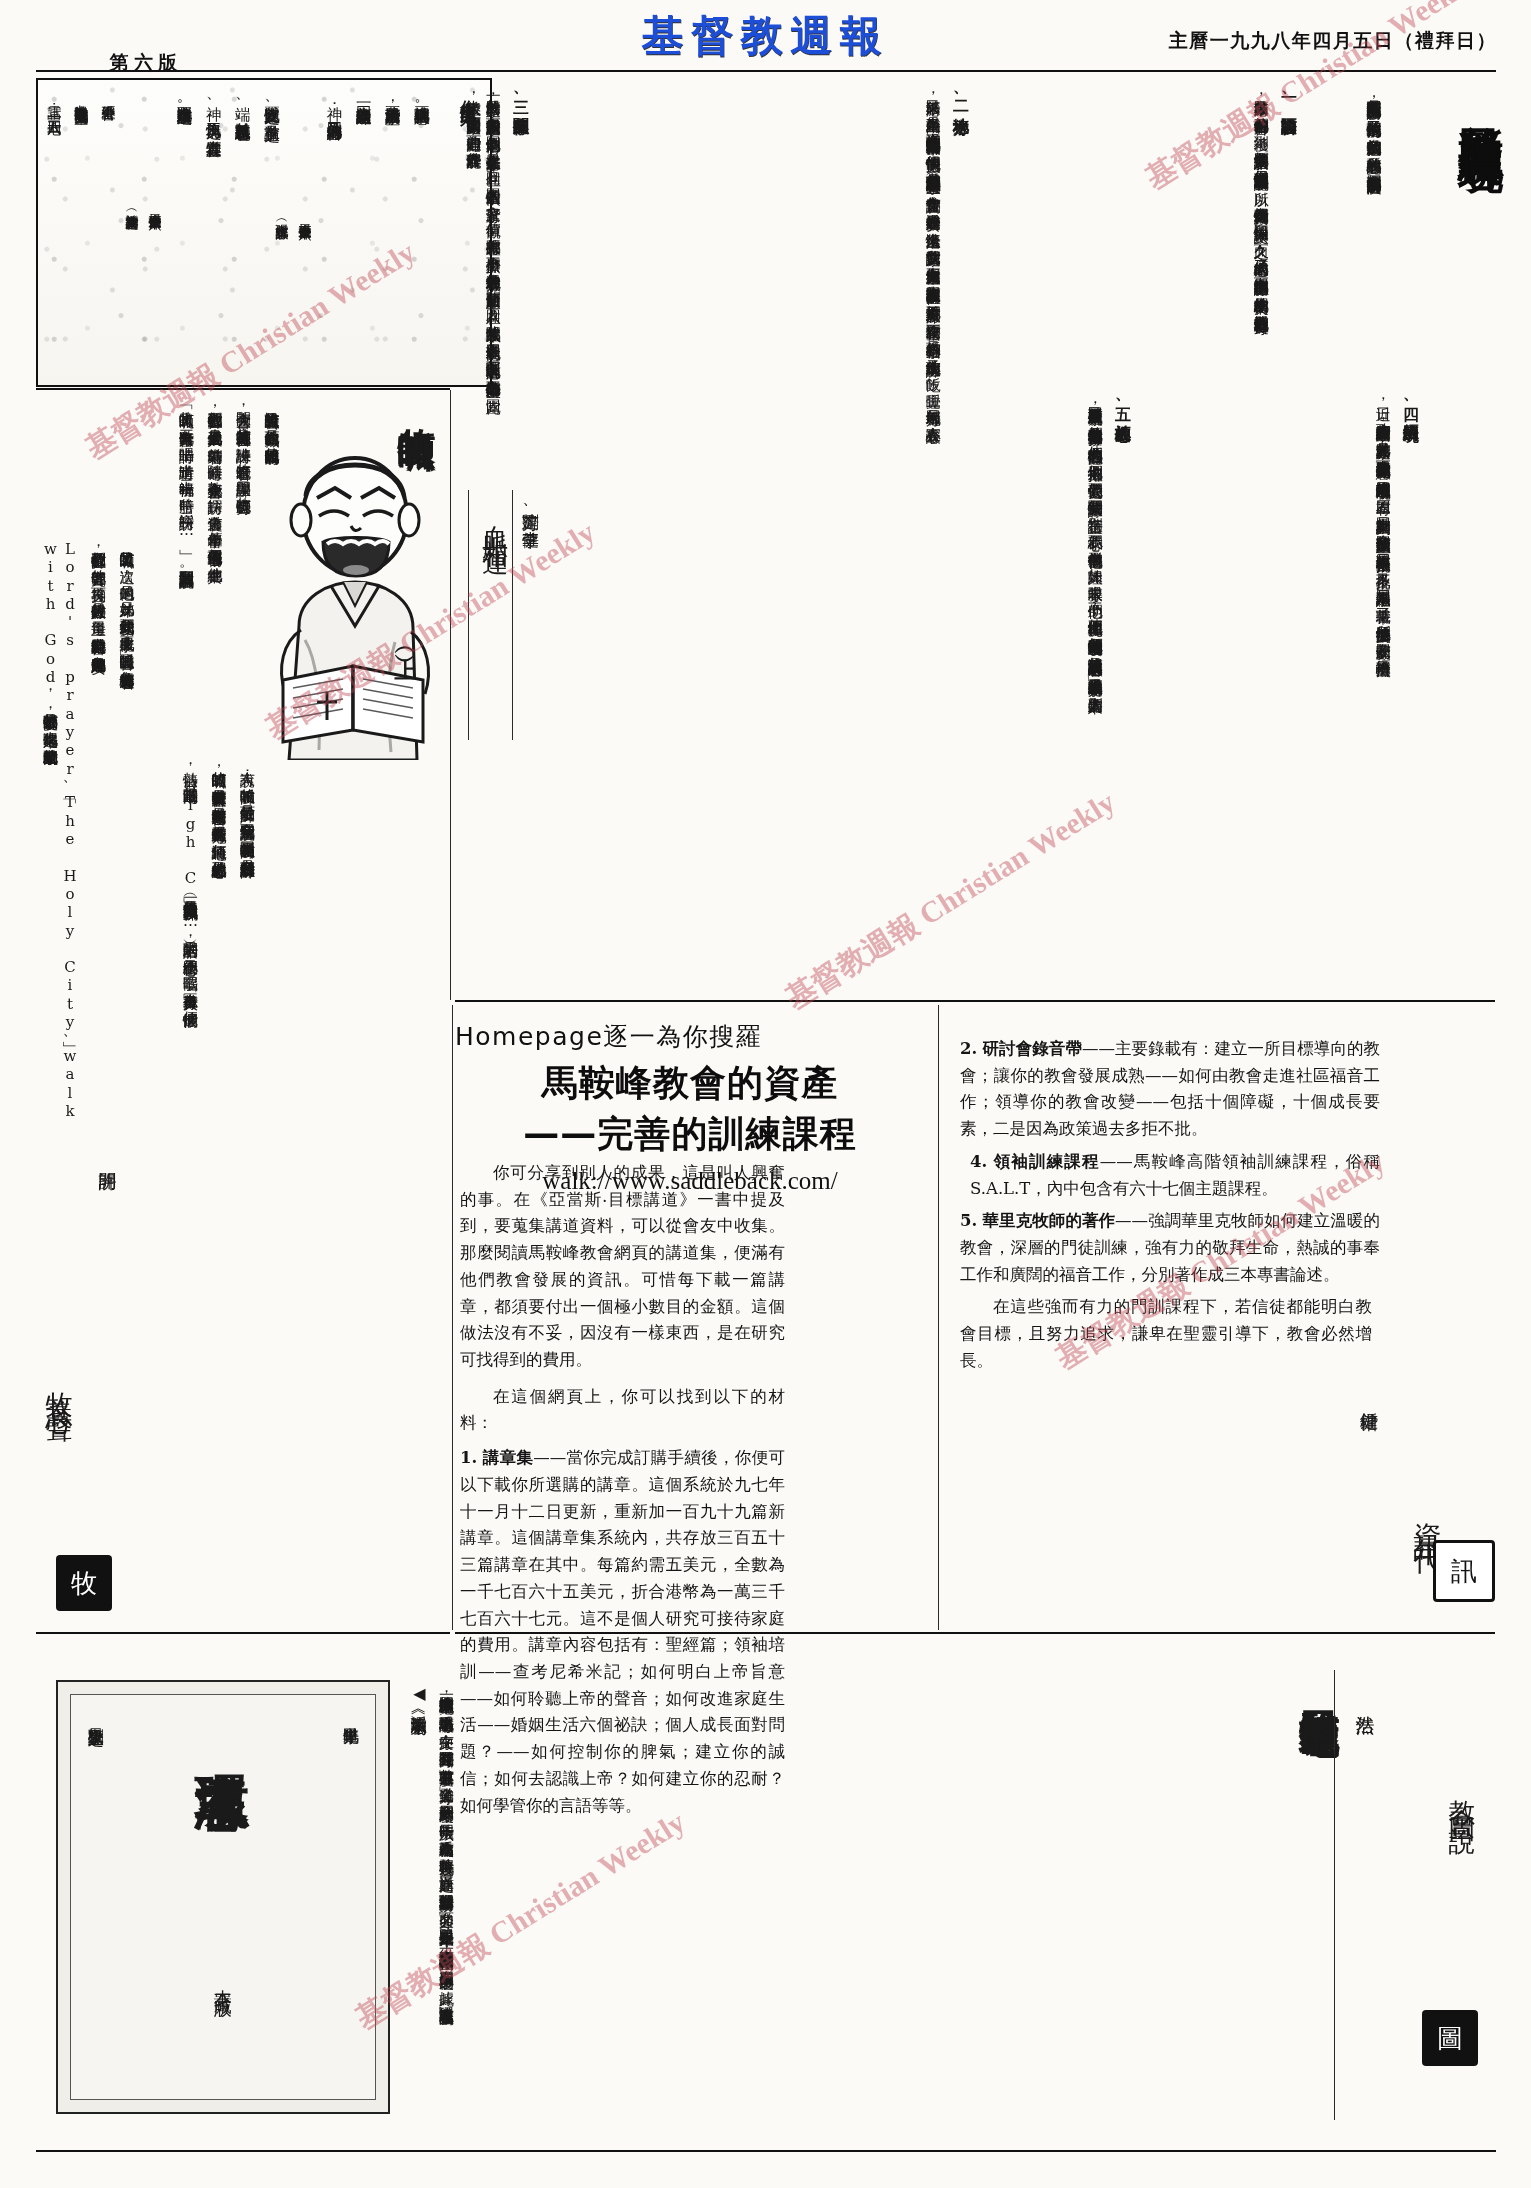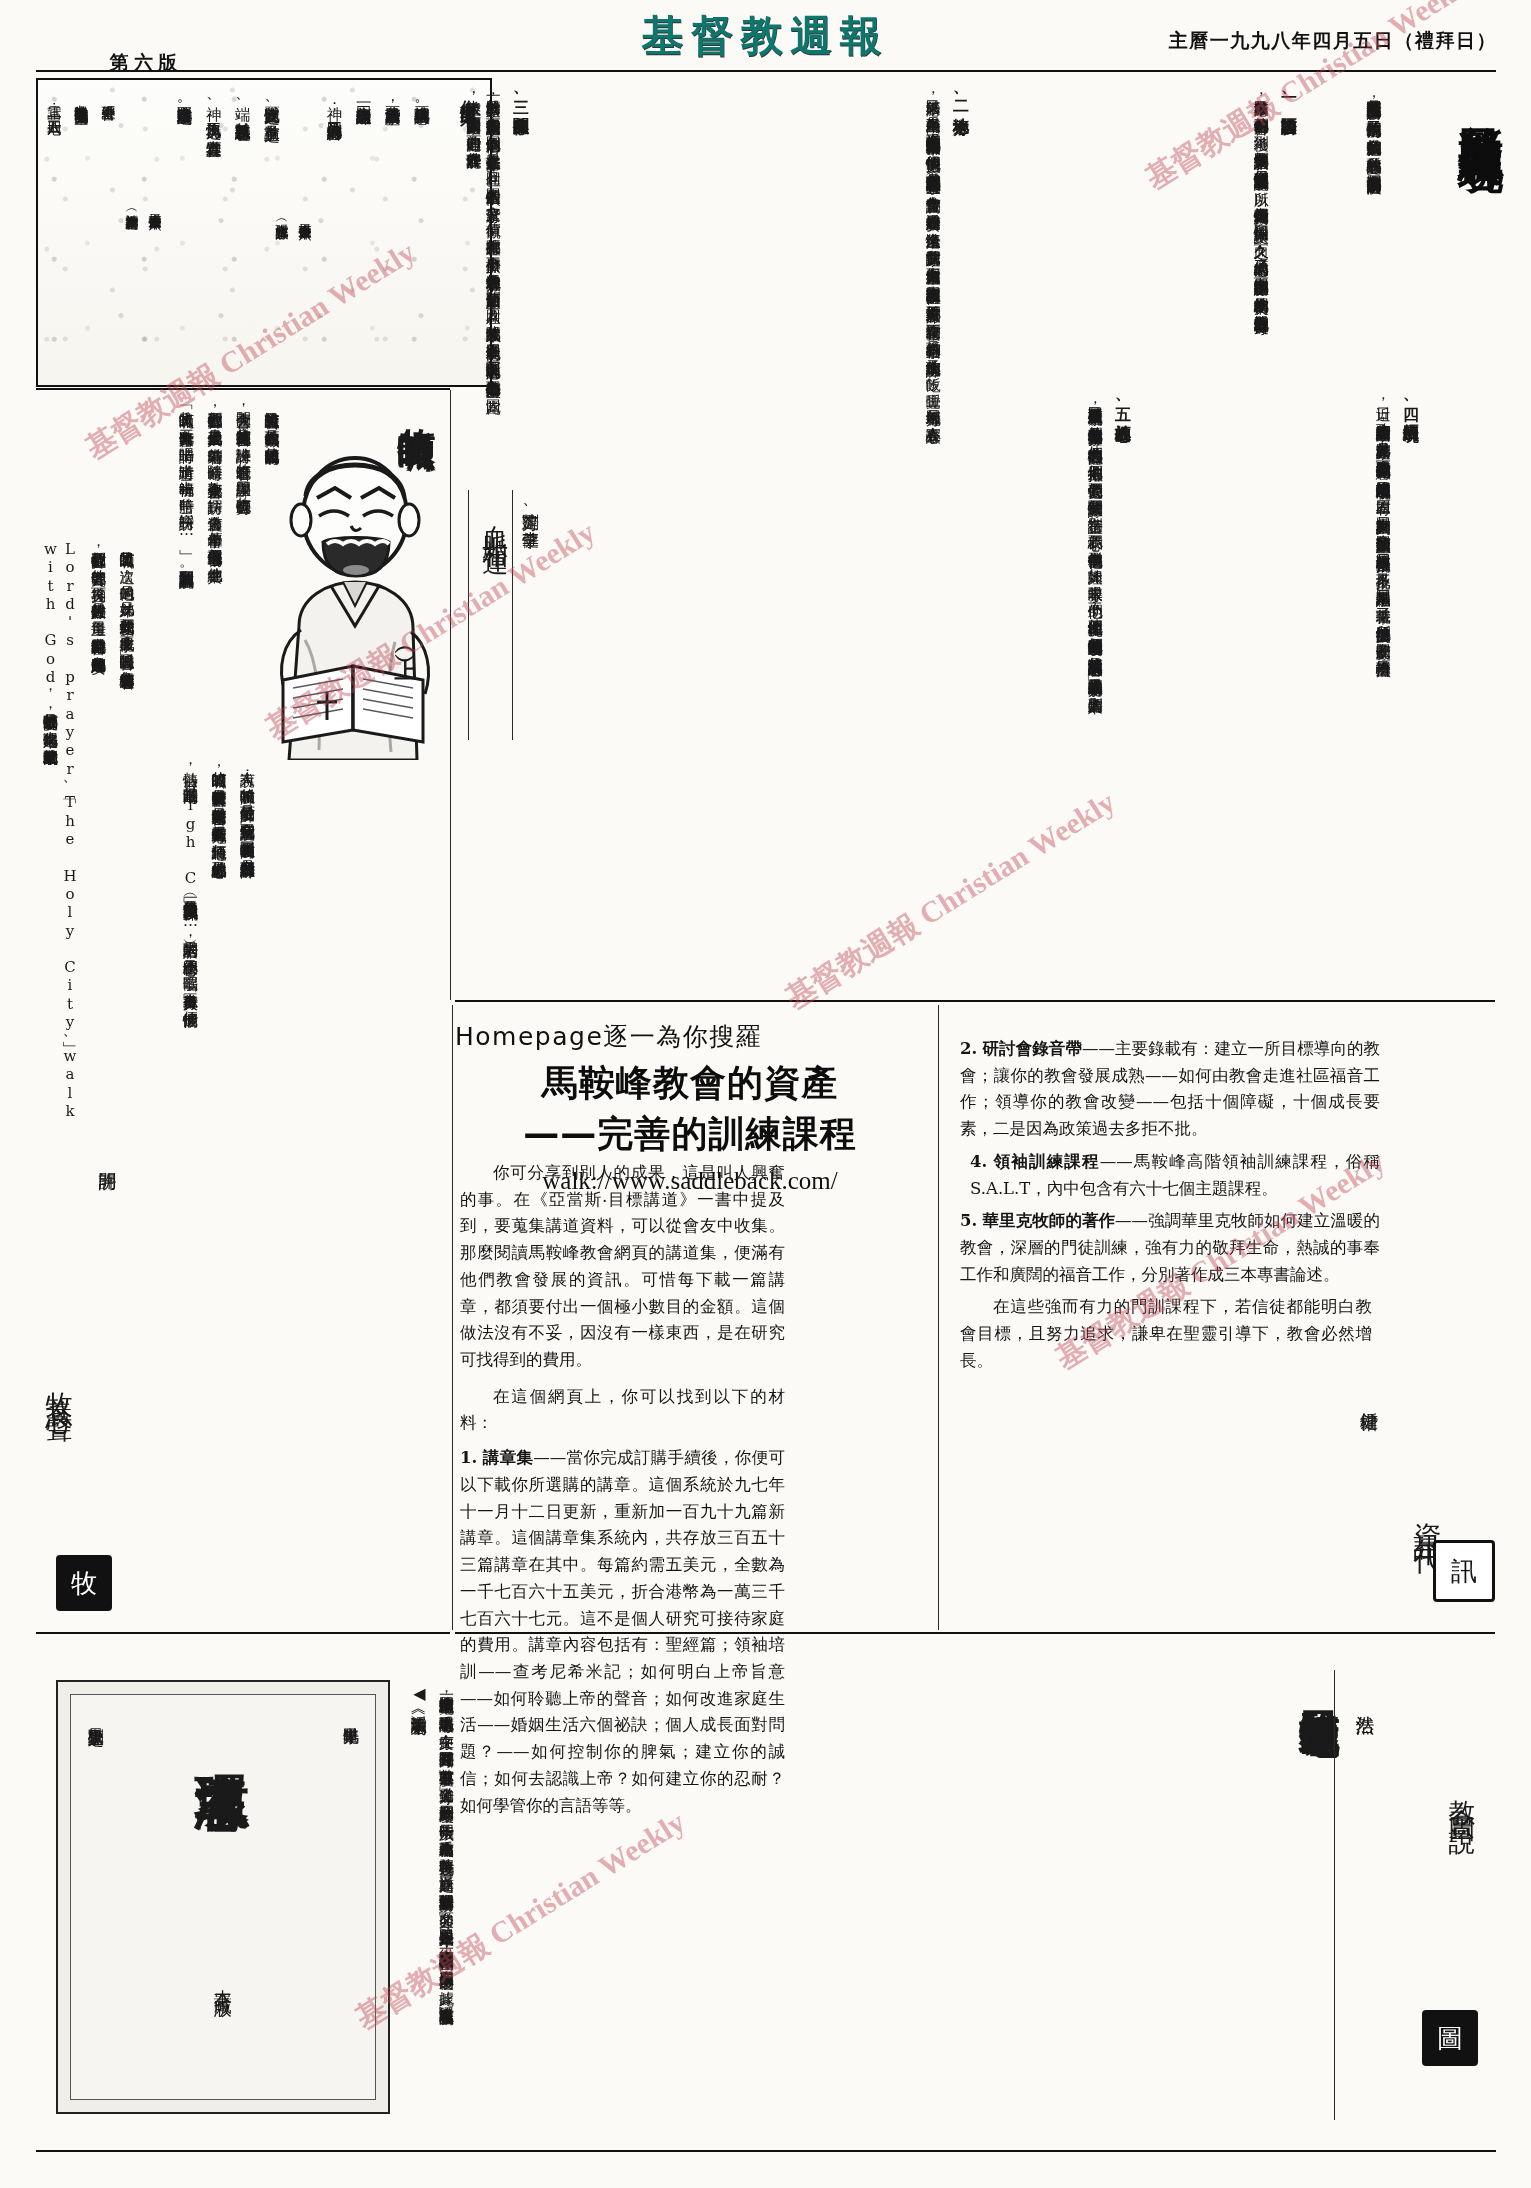--- a/index.html
+++ b/index.html
@@ -20,21 +20,21 @@
   }
   
   #masthead{position:absolute;left:0;top:0;width:1531px;height:72px;}
   #mast-left{
     position:absolute;left:38px;top:28px;font-size:19px;letter-spacing:.28em;
     font-family:"DejaVu Sans","Liberation Sans",sans-serif;font-weight:bold;color:#111;
     white-space:pre;
   }
   #mast-title{
     position:absolute;left:0;top:8px;width:1531px;text-align:center;
-    font-size:42px;font-weight:bold;letter-spacing:.18em;color:#0f766e;
+    font-size:42px;font-weight:bold;letter-spacing:.18em;color:#1d4ed8;
     font-family:"DejaVu Serif","Liberation Serif",serif;
     text-shadow:0.5px 0.5px 0 #333;
   }
   #mast-right{
     position:absolute;right:34px;top:28px;font-size:19px;letter-spacing:.08em;
     font-family:"DejaVu Sans","Liberation Sans",sans-serif;font-weight:bold;color:#111;
   }
   .hrule{position:absolute;background:#111;}
   
   #verse-box{

